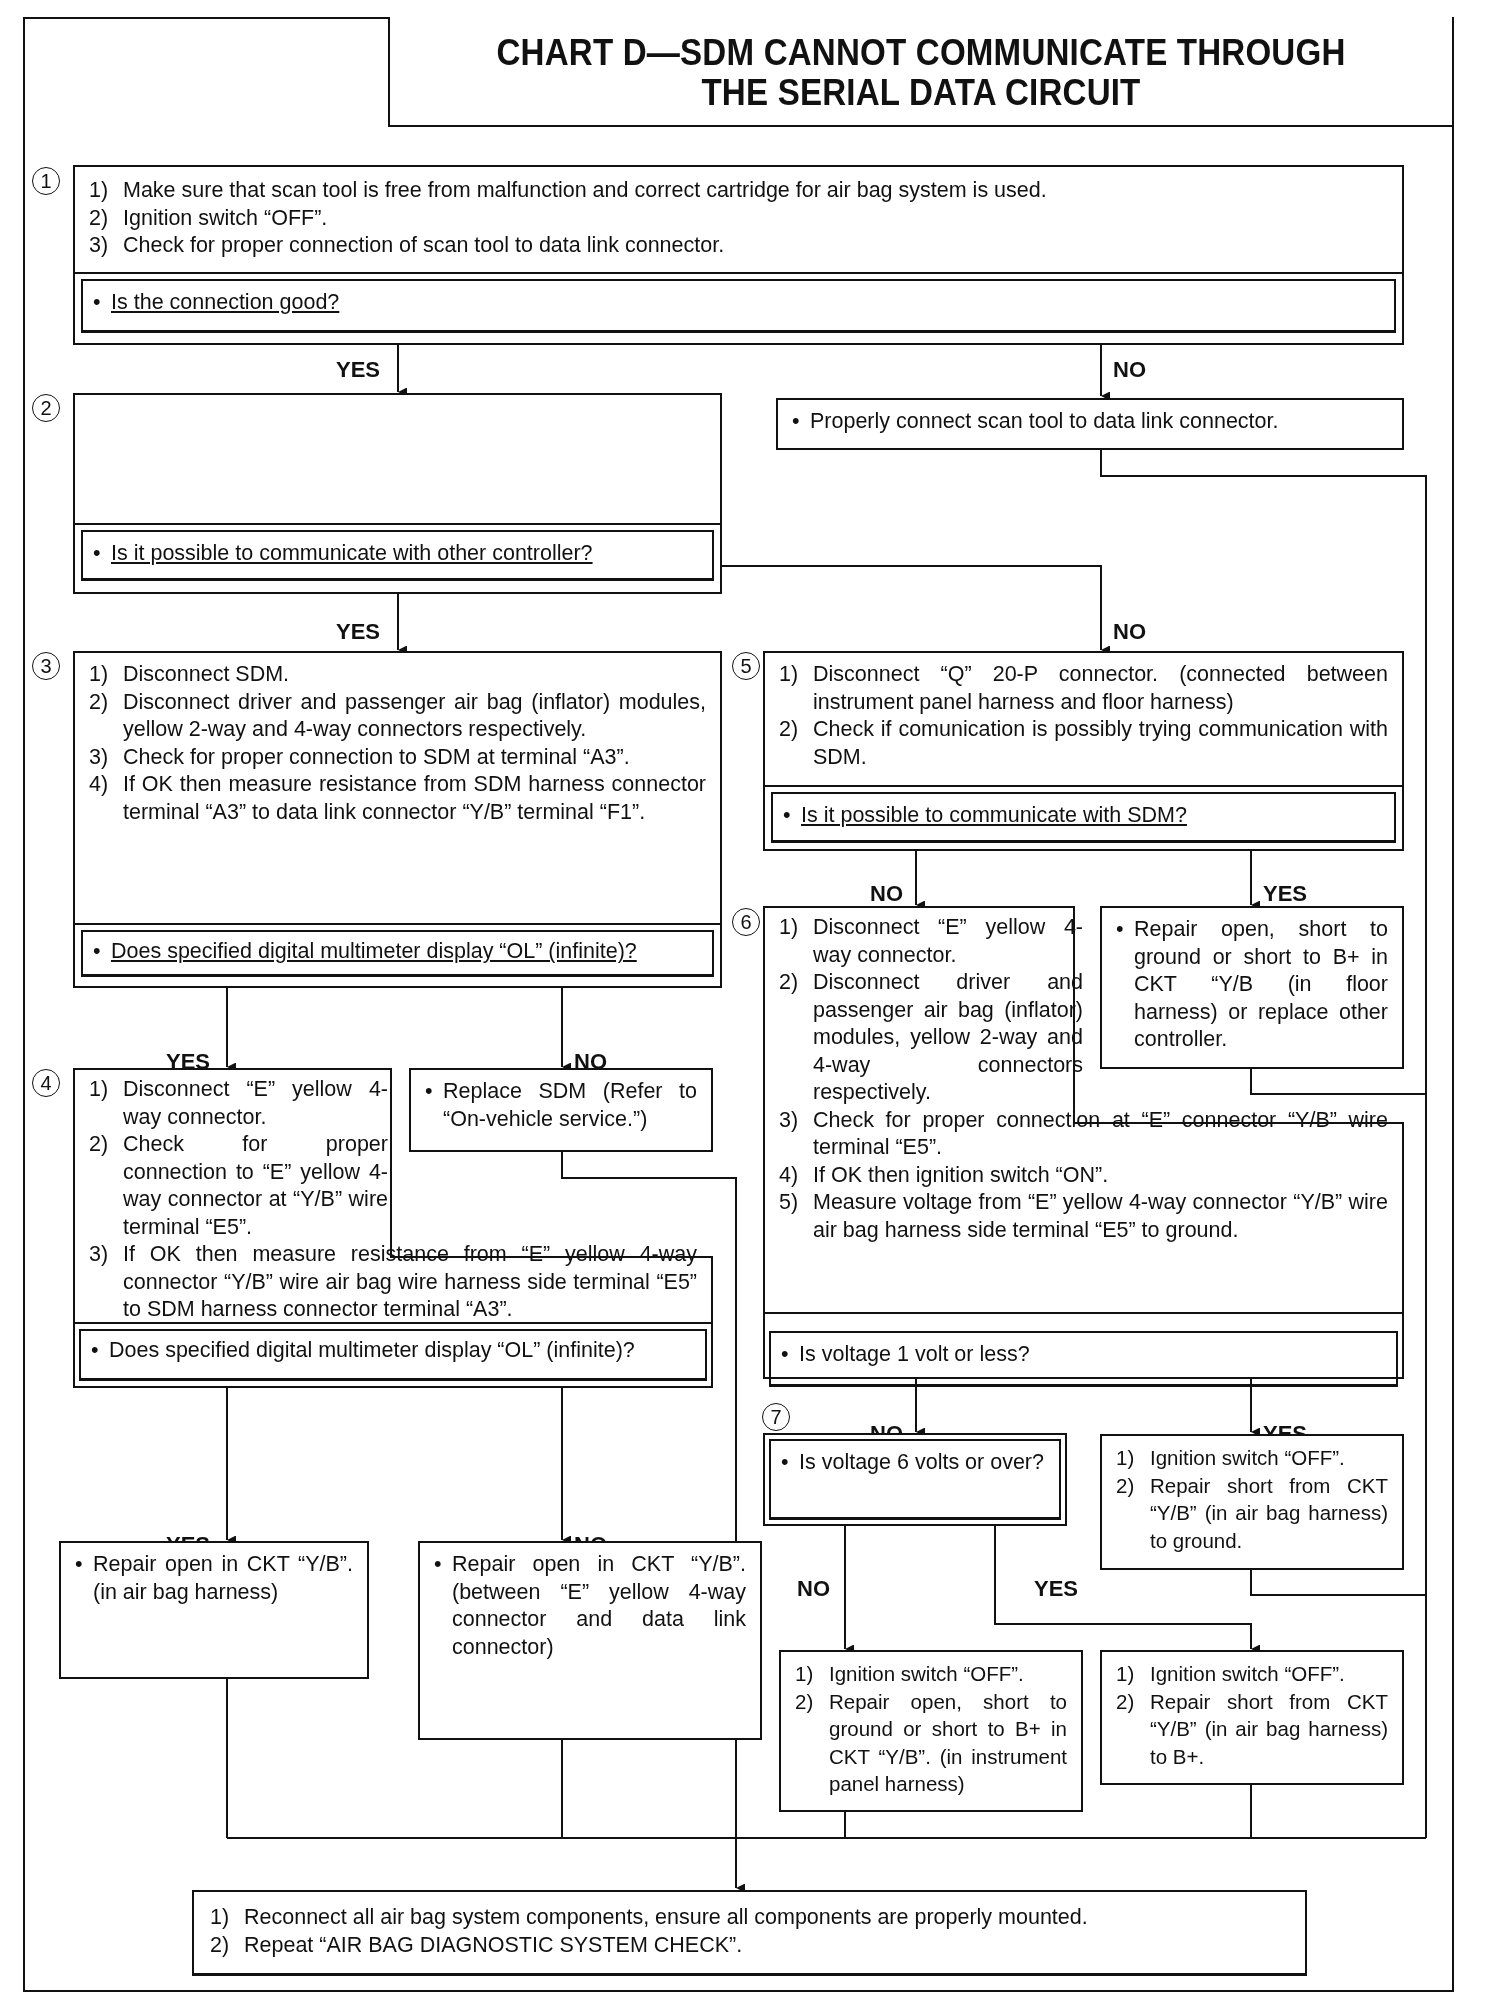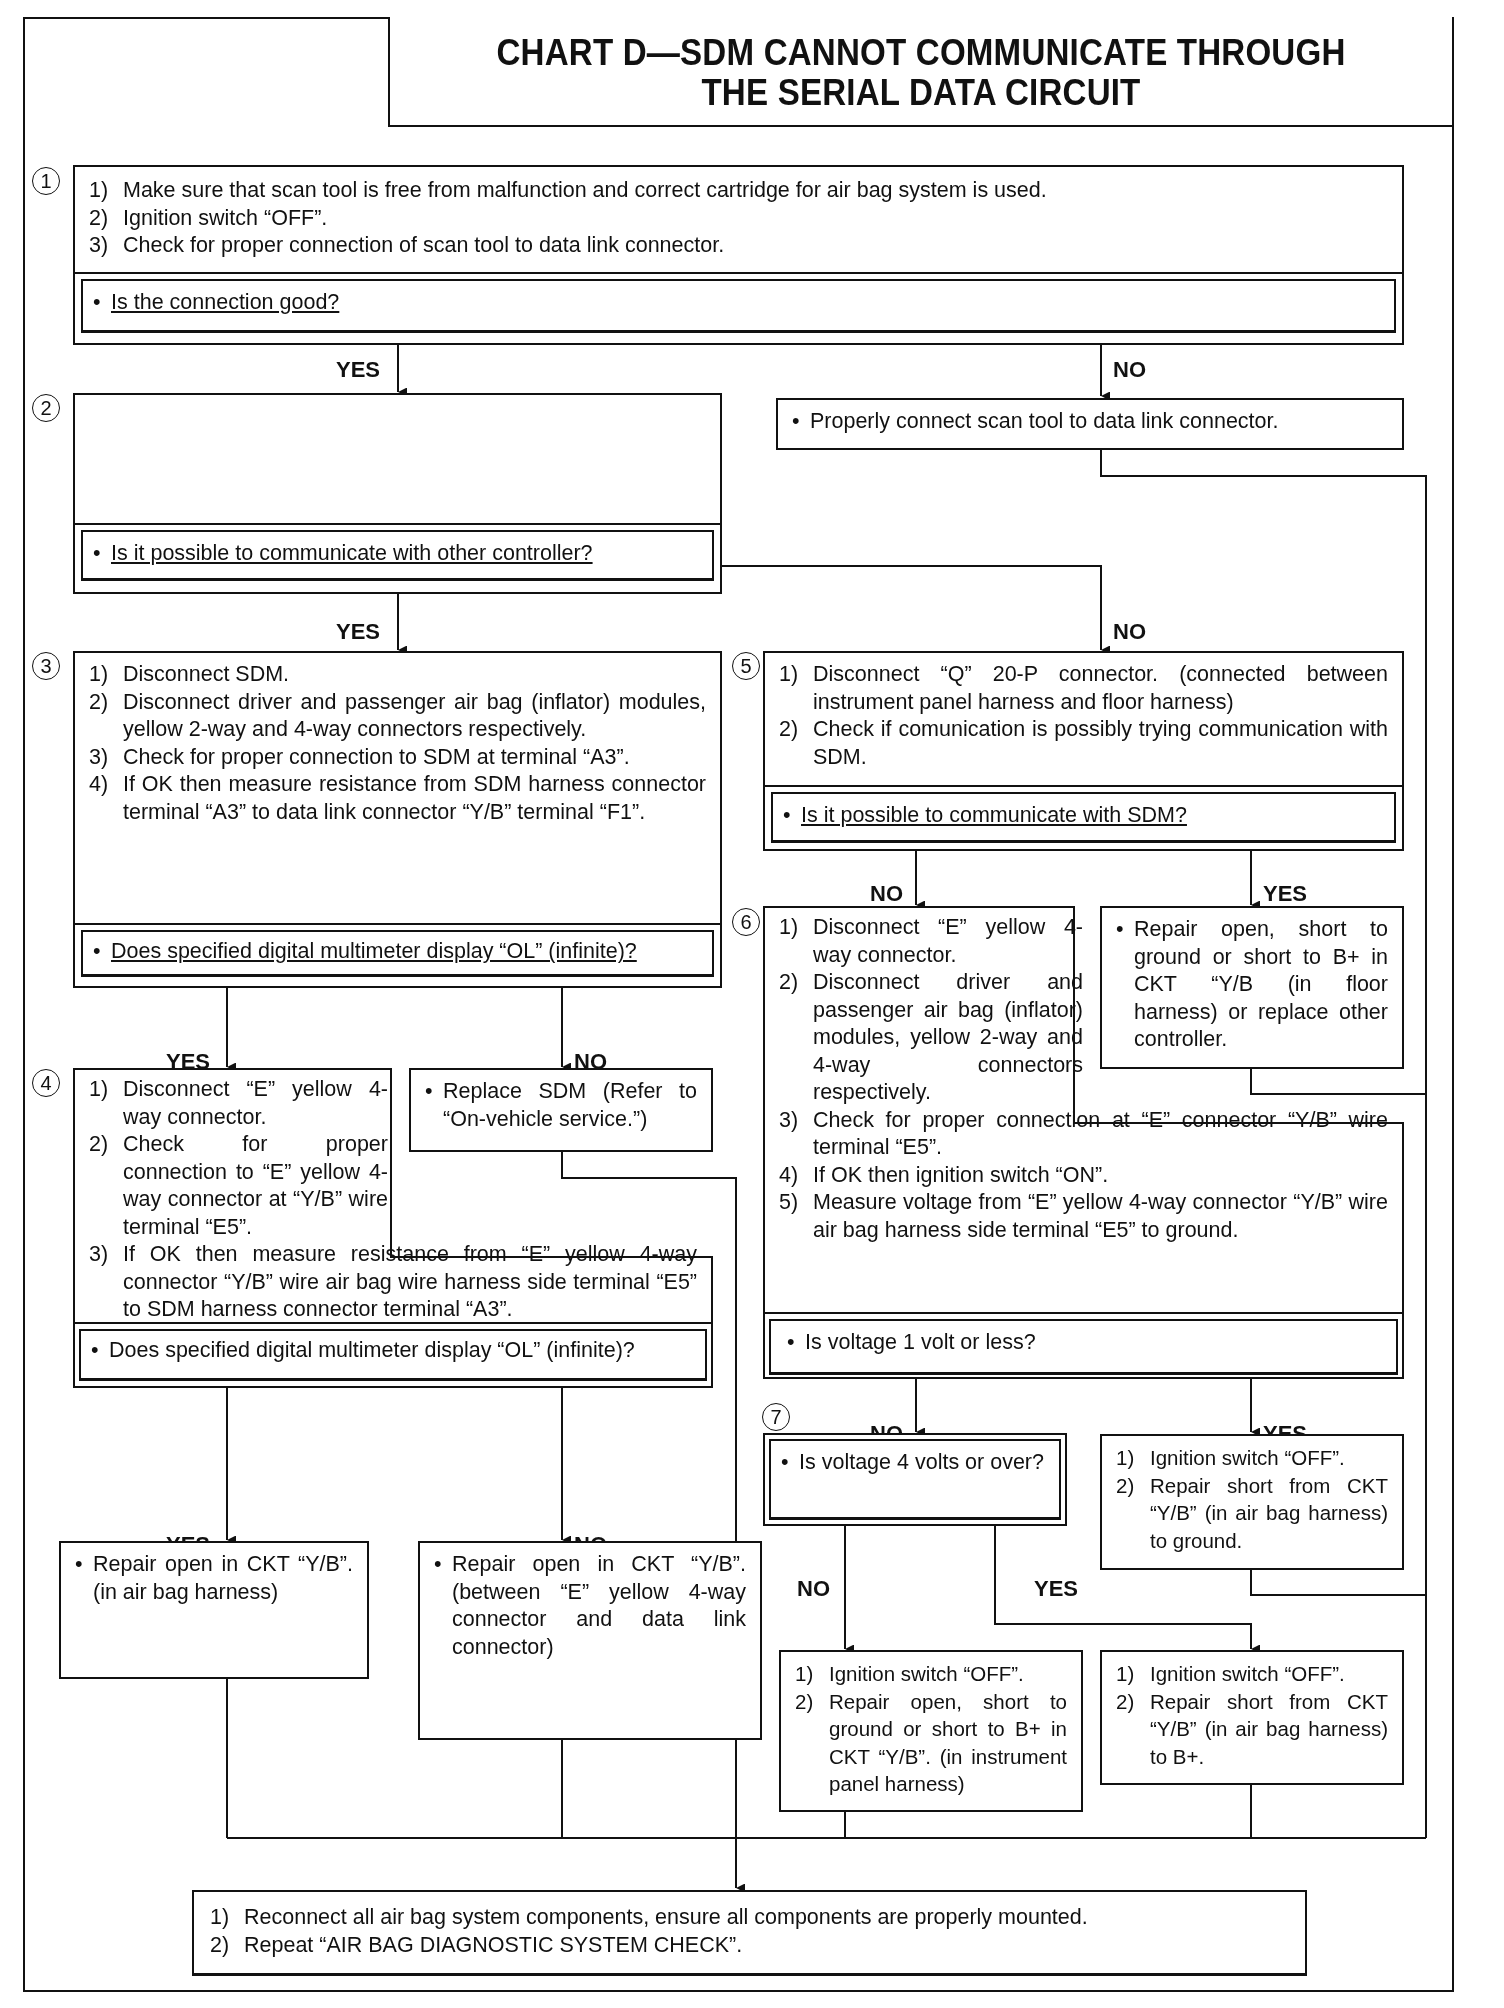--- a/index.html
+++ b/index.html
@@ -198,35 +198,35 @@
 <div class="abs" style="left:765px;top:914px;width:637px;font-size:21.5px;line-height:27.5px;padding:0 14px">
   <ul class="ol">
     <li style="width:270px"><span class="n">1)</span><span>Disconnect “E” yellow 4-way connector.</span></li>
     <li style="width:270px"><span class="n">2)</span><span>Disconnect driver and passenger air bag (inflator) modules, yellow 2-way and 4-way connectors respectively.</span></li>
     <li><span class="n">3)</span><span>Check for proper connection at “E” connector “Y/B” wire terminal “E5”.</span></li>
     <li><span class="n">4)</span><span>If OK then ignition switch “ON”.</span></li>
     <li><span class="n">5)</span><span>Measure voltage from “E” yellow 4-way connector “Y/B” wire air bag harness side terminal “E5” to ground.</span></li>
   </ul>
 </div>
 <div class="abs" style="left:763px;top:1312px;width:641px;border-top:2px solid #111;padding-top:5px">
-  <div style="border:2px solid #111;border-bottom-width:3px;margin:0 6px;padding:8px 16px;font-size:21.5px;line-height:27.5px;height:56px;box-sizing:border-box">
+  <div style="border:2px solid #111;border-bottom-width:3px;margin:12px 6px;padding:8px 10px;font-size:21.5px;line-height:27.5px;height:56px;box-sizing:border-box">
     <div class="bul">Is voltage 1 volt or less?</div>
   </div>
 </div>
 
 <div class="abs box solo" style="left:1100px;top:1434px;width:304px;height:136px">
   <ul class="ol" style="font-size:20.5px">
     <li><span class="n">1)</span><span>Ignition switch “OFF”.</span></li>
     <li><span class="n">2)</span><span>Repair short from CKT “Y/B” (in air bag harness) to ground.</span></li>
   </ul>
 </div>
 
 <div class="abs box" style="left:763px;top:1433px;width:304px;height:93px;padding:4px">
   <div style="border:2px solid #111;border-bottom-width:3px;height:100%;box-sizing:border-box;padding:8px 10px">
-    <div class="bul">Is voltage 4 volts or over?</div>
+    <div class="bul">Is voltage 6 volts or over?</div>
   </div>
 </div>
 
 <div class="abs box solo" style="left:779px;top:1650px;width:304px;height:162px">
   <ul class="ol" style="font-size:20.5px">
     <li><span class="n">1)</span><span>Ignition switch “OFF”.</span></li>
     <li><span class="n">2)</span><span>Repair open, short to ground or short to B+ in CKT “Y/B”. (in instrument panel harness)</span></li>
   </ul>
 </div>
 <div class="abs box solo" style="left:1100px;top:1650px;width:304px;height:135px">

